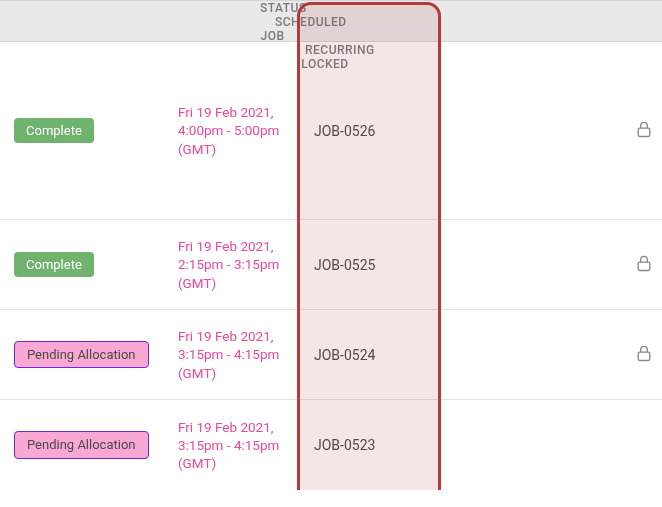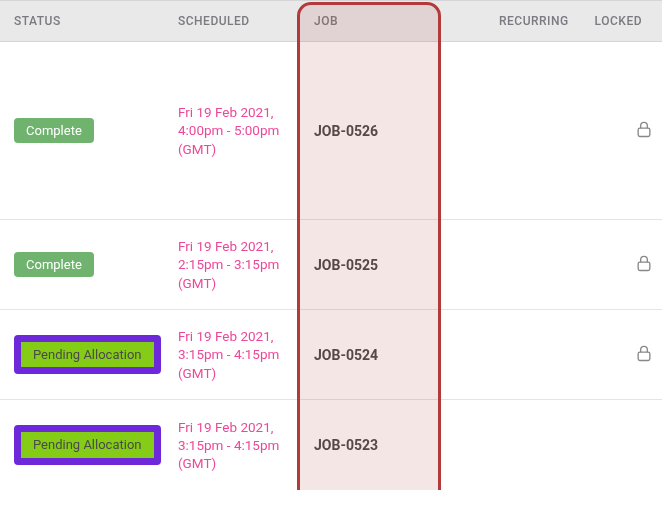--- a/index.html
+++ b/index.html
@@ -14,20 +14,21 @@
   .table {
     width: 100%;
   }
   .header-row {
     display: flex;
     background: #e9e9ea;
     border-top: 1px solid #d5d5d7;
     border-bottom: 1px solid #d5d5d7;
     height: 42px;
     align-items: center;
+    flex-direction: column;
   }
   .header-cell {
     font-size: 12px;
     letter-spacing: 0.5px;
     color: #7a7a80;
     font-weight: 500;
     padding: 0 8px;
   }
   .col-status { width: 170px; padding-left: 14px; }
   .col-scheduled { width: 128px; }
@@ -52,31 +53,31 @@
     padding: 5px 12px;
     border-radius: 4px;
     font-size: 13px;
     line-height: 1.2;
   }
   .badge.complete {
     background: #6fb36f;
     color: #fff;
   }
   .badge.pending {
-    background: #84cc16;
+    background: #f9a8d4;
     color: #4a4a4a;
-    border: 7px solid #6d28d9;
+    border: 1px solid #6d28d9;
   }
   .scheduled-text {
     color: #ec4899;
     font-size: 13.5px;
     line-height: 1.35;
   }
   .job-text {
-    font-weight: 700;
+    font-weight: 400;
     color: #4a4a4a;
     font-size: 14px;
   }
   .lock-icon svg {
     width: 20px;
     height: 22px;
     stroke: #888;
     fill: none;
     stroke-width: 1.6;
   }

